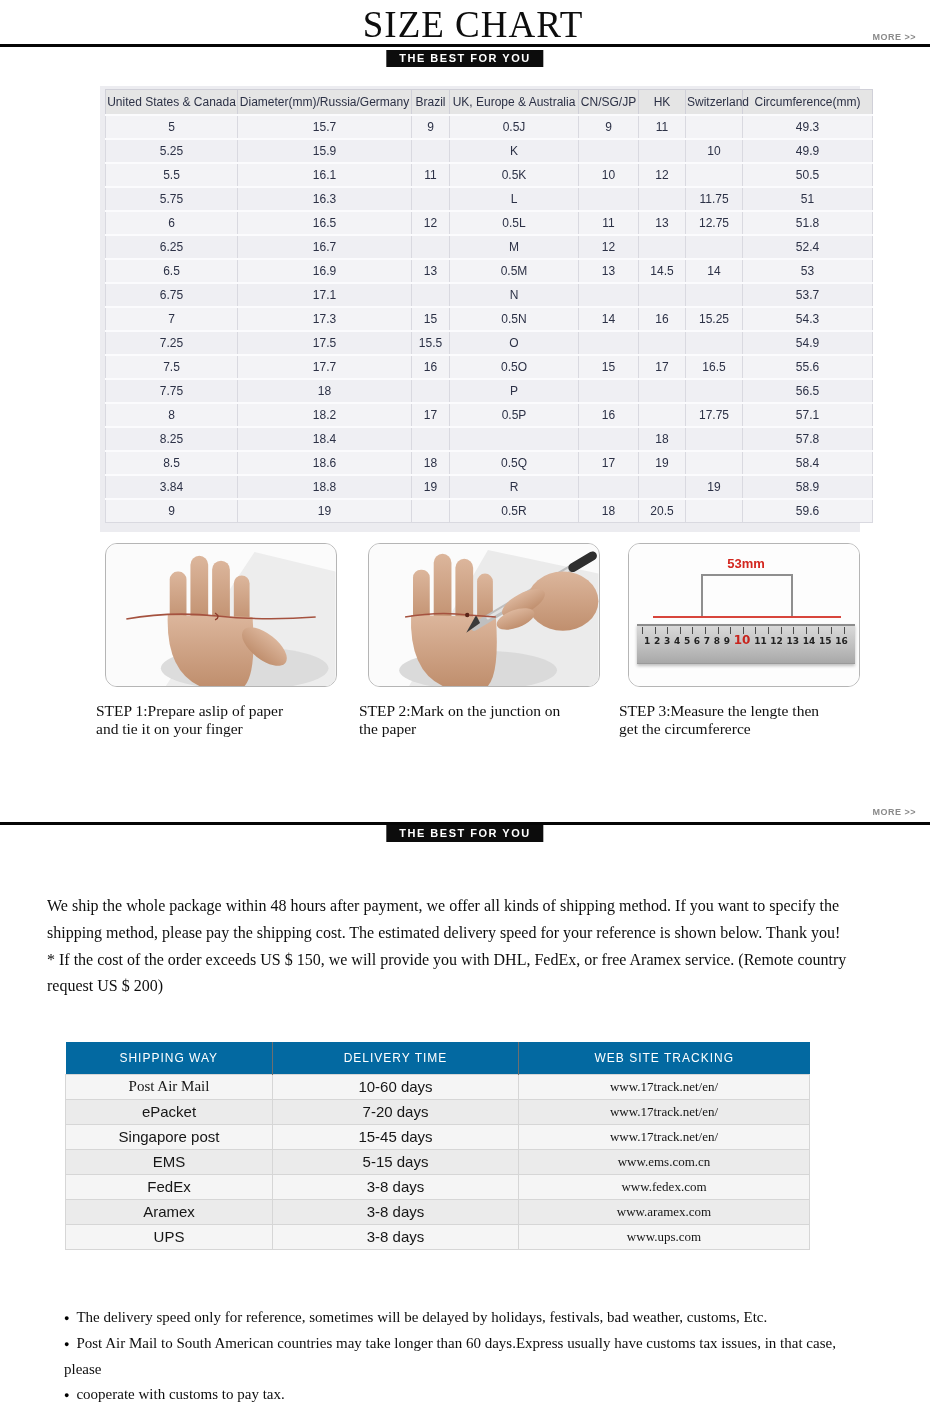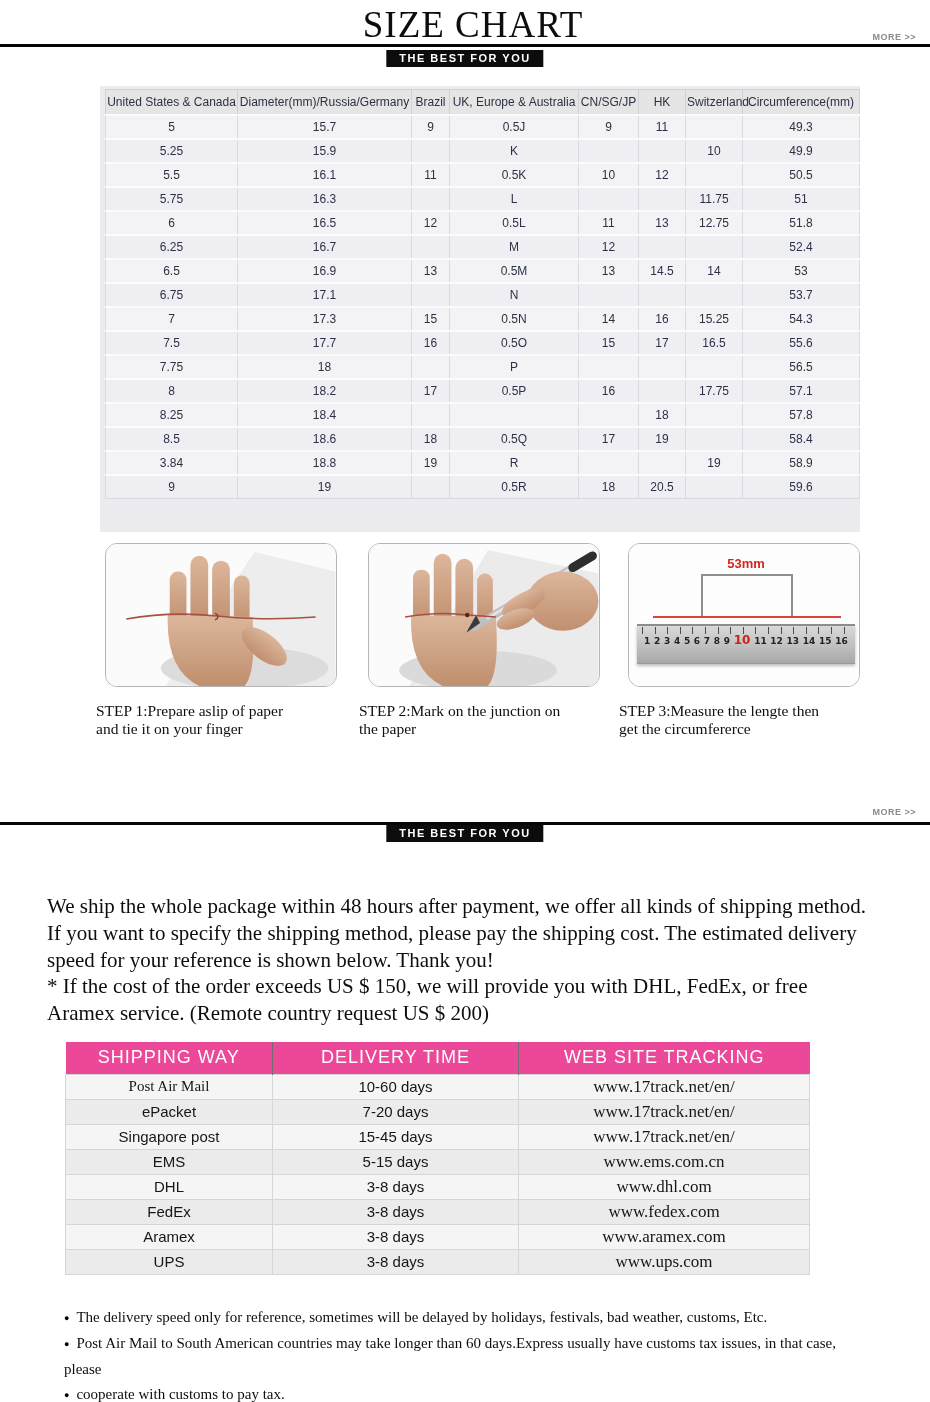--- a/index.html
+++ b/index.html
@@ -64,21 +64,21 @@
   }
   #size-table td {
     background: #f3f3f6; height: 24px;
     border: 1px solid #d9d9e0;
     border-top: 2px solid #fbfbfd;
   }
   #size-table tr:nth-child(even) td { background: #efeff3; }
   #size-table th:nth-child(1){width:132px} #size-table th:nth-child(2){width:174px}
   #size-table th:nth-child(3){width:38px}  #size-table th:nth-child(4){width:129px}
   #size-table th:nth-child(5){width:60px}  #size-table th:nth-child(6){width:47px}
-  #size-table th:nth-child(7){width:57px}  #size-table th:nth-child(8){width:117px}
+  #size-table th:nth-child(7){width:57px}  #size-table th:nth-child(8){width:130px}
 
   
   .step-box {
     position: absolute; top: 543px;
     width: 232px; height: 144px;
     border: 1px solid #b5b5b5; border-radius: 12px;
     background: #fbfbfb; overflow: hidden;
   }
   #step-box-1 { left: 105px; } #step-box-2 { left: 368px; } #step-box-3 { left: 628px; }
   .step-box svg { display:block; width: 100%; height: 100%; }
@@ -109,42 +109,42 @@
   }
   .ticks { height: 7px; margin: 1px 5px 0; background: repeating-linear-gradient(90deg, #4c4c4c 0 1px, transparent 1px 12.6px); }
   .nums { display: flex; justify-content: space-between; padding: 2px 7px 0; }
   .nums span { font-size: 9px; font-weight: bold; color: #222; font-family: "DejaVu Sans", sans-serif; }
   .nums span.red { color: #c8231c; font-size: 12px; line-height: 9px; }
 
   
   .ship-text {
     position: absolute; left: 47px; top: 893px; width: 824px;
     font-family: "Liberation Serif", serif;
-    font-size: 21px; line-height: 26.8px; color: #0e0e0e;
+    font-size: 16px; line-height: 26.8px; color: #0e0e0e;
   }
 
   
   #ship-table {
     position: absolute; left: 65px; top: 1042px; width: 744px;
     border-collapse: collapse; table-layout: fixed; text-align: center;
   }
   #ship-table thead th {
-    background: #ec4899; color: #ffffff;
-    font-size: 18px; font-weight: normal; letter-spacing: 1px;
+    background: #0369a1; color: #ffffff;
+    font-size: 12px; font-weight: normal; letter-spacing: 1px;
     height: 32px; border-left: 1px solid #6e6e6e;
   }
   #ship-table thead th:first-child { border-left: none; }
   #ship-table th:nth-child(1){width:207px} #ship-table th:nth-child(2){width:246px} #ship-table th:nth-child(3){width:291px}
   #ship-table tbody td {
     height: 25px; background: #f5f5f5;
     border: 1px solid #d6d6d6;
     font-size: 15px; color: #161616;
   }
   #ship-table tbody tr:nth-child(even) td { background: #ebebeb; }
-  #ship-table tbody td:nth-child(3) { font-family: "Liberation Serif", serif; font-size: 17px; }
+  #ship-table tbody td:nth-child(3) { font-family: "Liberation Serif", serif; font-size: 13px; }
   #ship-table tbody tr:first-child td:first-child { font-family: "Liberation Serif", serif; }
 
   
   #notes { position: absolute; left: 64px; top: 1305px; width: 812px; }
   .note { font-family: "Liberation Serif", serif; font-size: 15px; line-height: 25px; color: #0e0e0e; }
   .note .dot { font-size: 9px; vertical-align: 1px; margin-right: 7px; color: #000; }
 </style>
 </head>
 <body>
 
@@ -252,20 +252,30 @@
         </tr>
         <tr>
           <td>7</td>
           <td>17.3</td>
           <td>15</td>
           <td>0.5N</td>
           <td>14</td>
           <td>16</td>
           <td>15.25</td>
           <td>54.3</td>
+        </tr>
+        <tr>
+          <td>7.25</td>
+          <td>17.5</td>
+          <td>15.5</td>
+          <td>O</td>
+          <td></td>
+          <td></td>
+          <td></td>
+          <td>54.9</td>
         </tr>
         <tr>
           <td>7.5</td>
           <td>17.7</td>
           <td>16</td>
           <td>0.5O</td>
           <td>15</td>
           <td>17</td>
           <td>16.5</td>
           <td>55.6</td>
@@ -463,25 +473,20 @@
           <td>Singapore post</td>
           <td>15-45 days</td>
           <td>www.17track.net/en/</td>
         </tr>
         <tr>
           <td>EMS</td>
           <td>5-15 days</td>
           <td>www.ems.com.cn</td>
         </tr>
         <tr>
-          <td>DHL</td>
-          <td>3-8 days</td>
-          <td>www.dhl.com</td>
-        </tr>
-        <tr>
           <td>FedEx</td>
           <td>3-8 days</td>
           <td>www.fedex.com</td>
         </tr>
         <tr>
           <td>Aramex</td>
           <td>3-8 days</td>
           <td>www.aramex.com</td>
         </tr>
         <tr>

